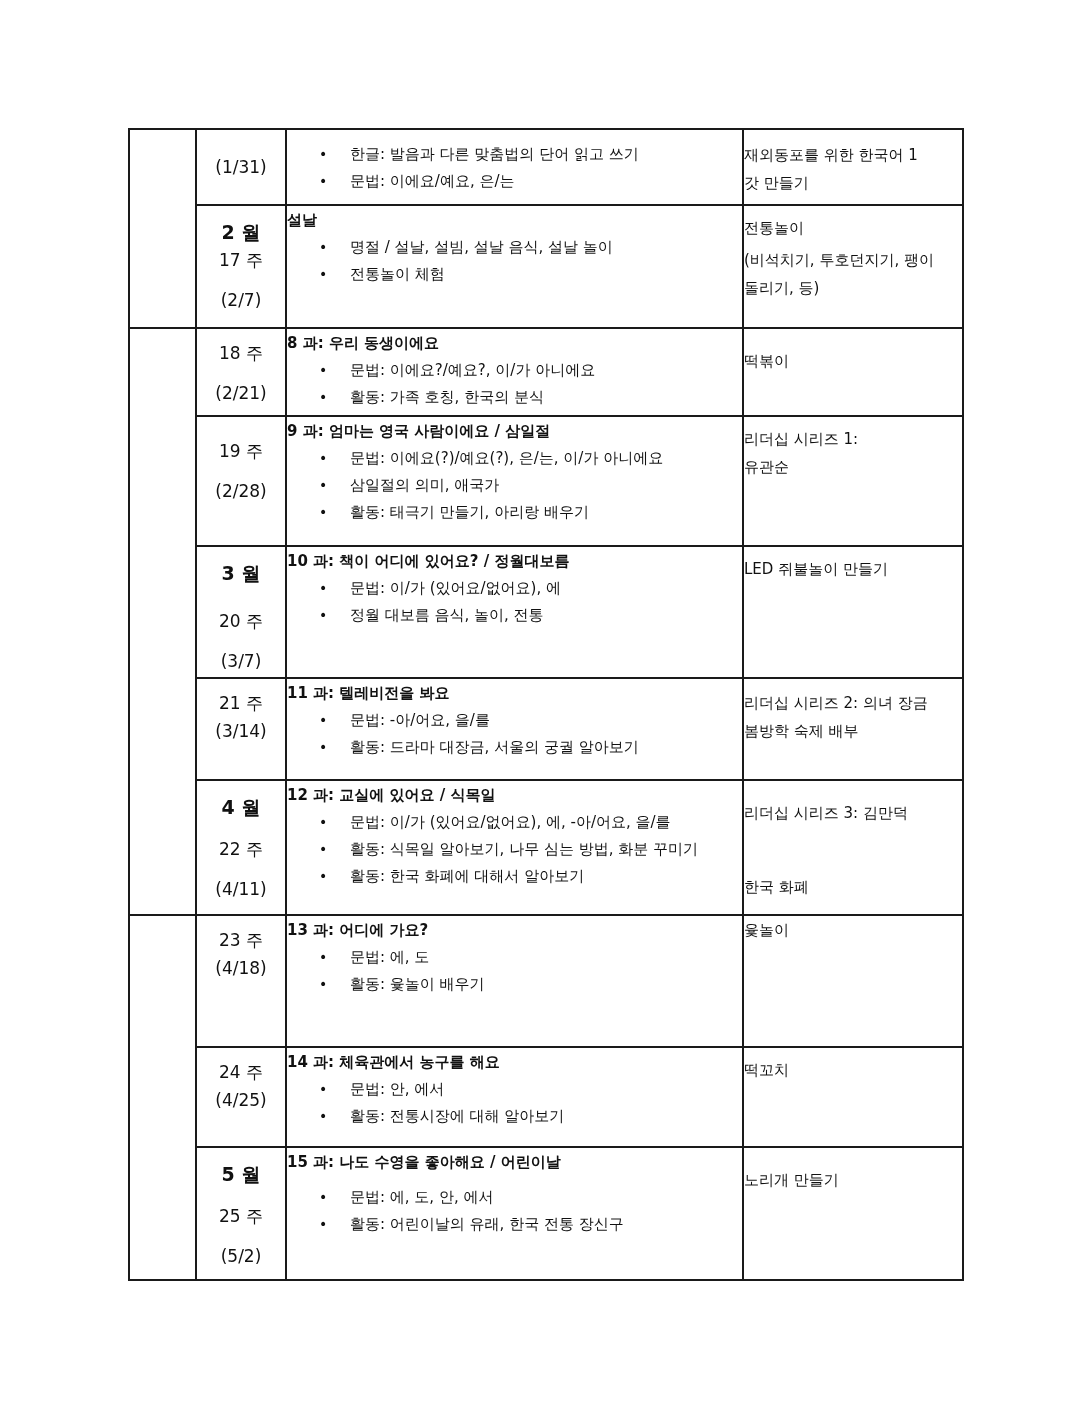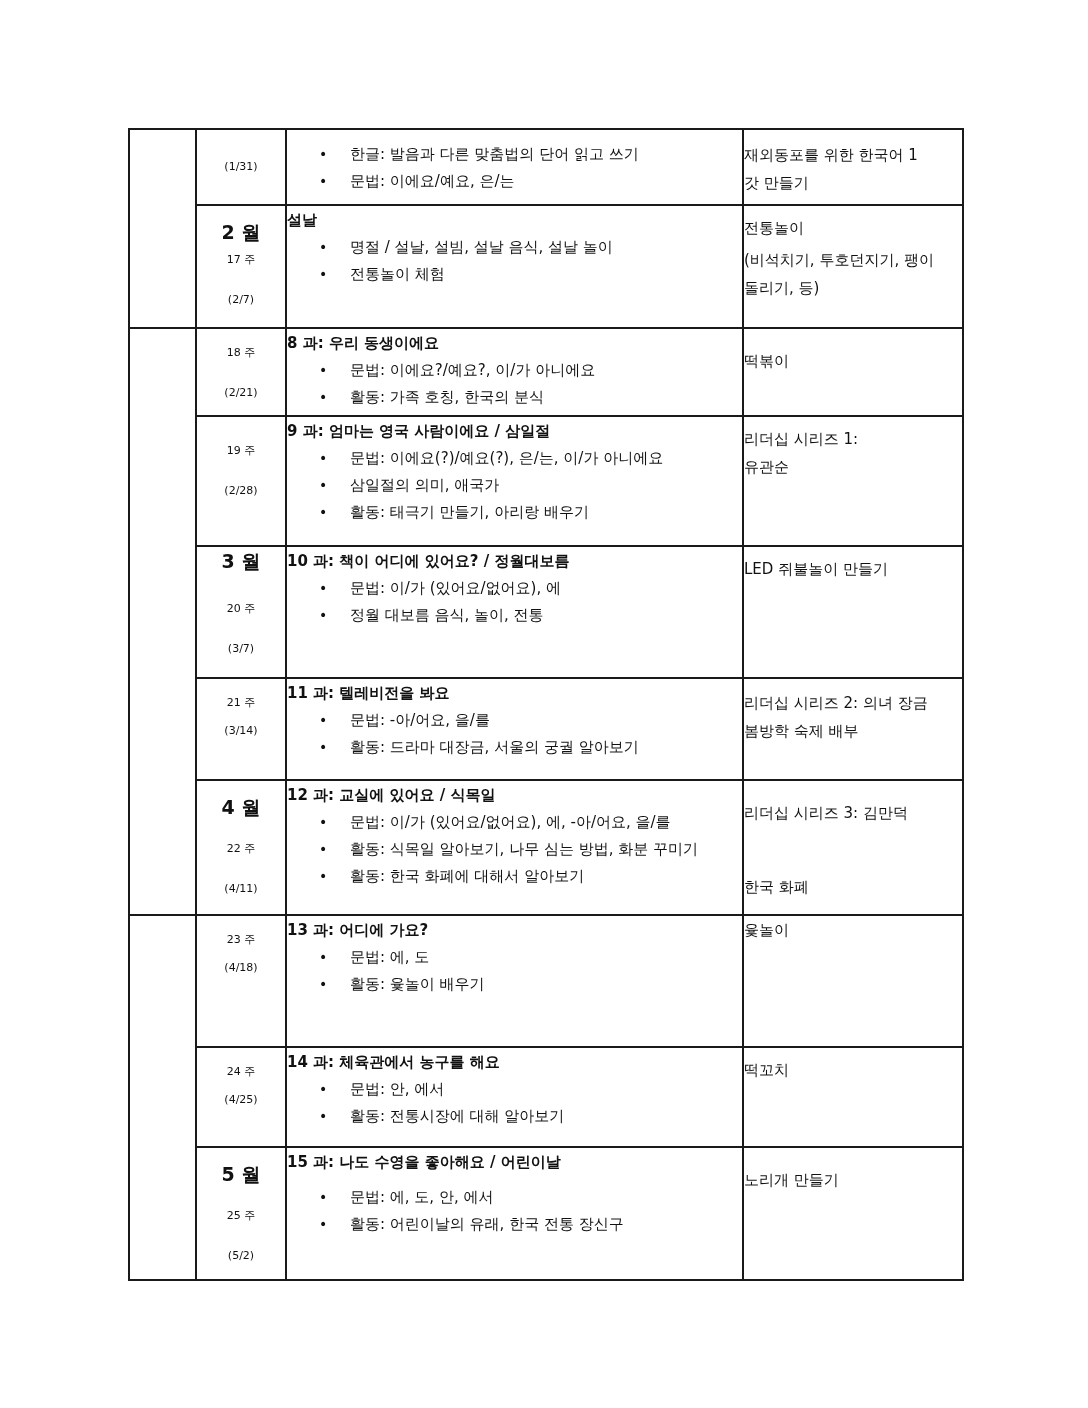--- a/index.html
+++ b/index.html
@@ -16,21 +16,21 @@
     padding: 0;
     font-size: 15px;
     line-height: 28px;
   }
   col.c1 { width: 67px; }
   col.c2 { width: 90px; }
   col.c3 { width: 457px; }
   col.c4 { width: 220px; }
   td.week { text-align: center; }
   td.week .month { display: block; font-weight: bold; font-size: 19px; line-height: 28px; }
-  td.week .wk, td.week .date { display: block; font-size: 11px; }
+  td.week .wk, td.week .date { display: block; font-size: 17px; }
   td.content { padding: 8px 8px 6px 9px; border-radius: 11px; }
   td.content .title { font-weight: bold; display: block; line-height: 28px; }
   td.content ul { margin: 0; padding: 0; list-style: none; }
   td.content li { position: relative; padding-left: 63px; line-height: 27px; }
   td.content li::before { content: "•"; position: absolute; left: 32px; top: 0; font-size: 14px; }
   td.note { padding: 10px 9px 6px 9px; line-height: 28px; border-radius: 22px; }
   td.note .line { display: block; }
 </style>
 </head>
 <body>
@@ -112,21 +112,21 @@
           <li>활동: 태극기 만들기, 아리랑 배우기</li>
         </ul>
       </td>
       <td class="note" style="padding-top:8px">
         <span class="line">리더십 시리즈 1:</span>
         <span class="line">유관순</span>
       </td>
     </tr>
 
     <tr style="height:132px">
-      <td class="week" style="">
+      <td class="week" style="padding-top:12px">
         <span class="month">3 월</span>
         <span class="wk" style="margin-top:20px">20 주</span>
         <span class="date" style="margin-top:12px">(3/7)</span>
       </td>
       <td class="content">
         <span class="title">10 과: 책이 어디에 있어요? / 정월대보름</span>
         <ul>
           <li>문법: 이/가 (있어요/없어요), 에</li>
           <li>정월 대보름 음식, 놀이, 전통</li>
         </ul>

